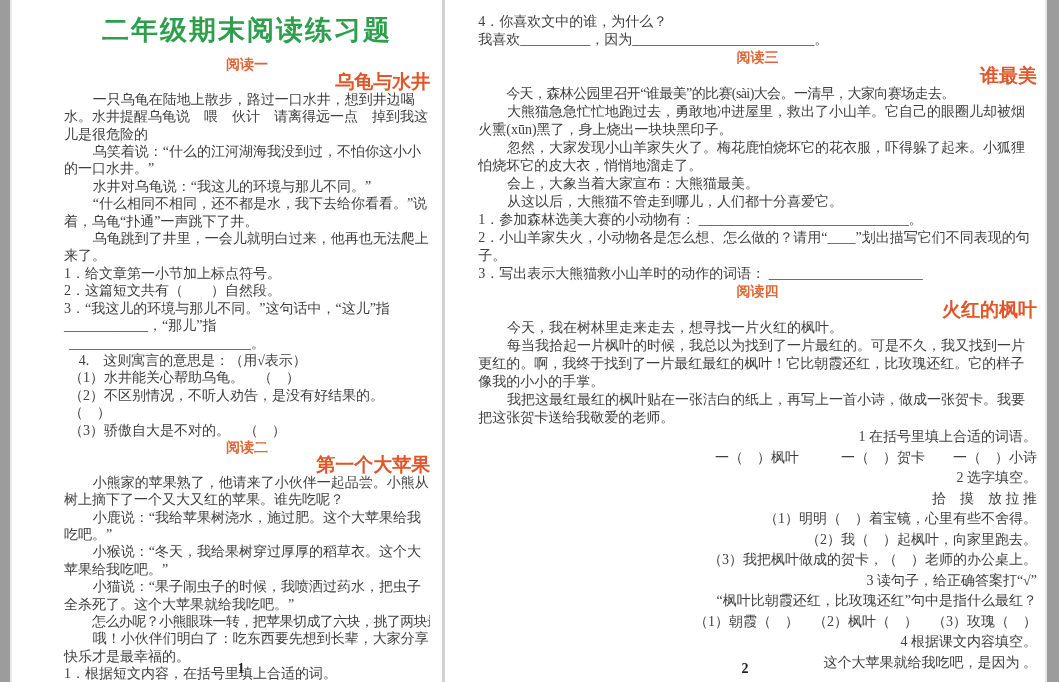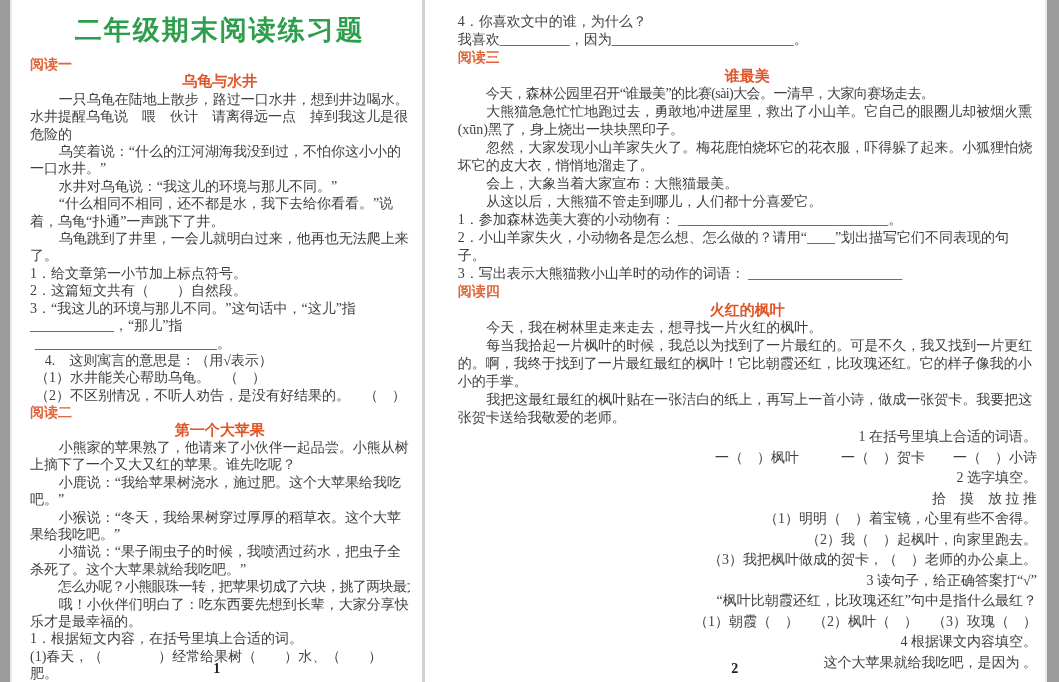--- a/index.html
+++ b/index.html
@@ -18,33 +18,33 @@
   }
   .workspace{display:flex;width:1059px;height:682px;}
   .edge-strip{background:var(--edge);height:682px;flex:0 0 auto;}
   .edge-strip.left{width:10px;border-right:2px solid #e8e8e8;}
   .edge-strip.right{width:12px;border-left:2px solid #e8e8e8;}
   .gutter{width:3px;background:var(--gutter);height:682px;flex:0 0 auto;}
   .page{
     background:#ffffff;flex:1 1 auto;height:682px;position:relative;
     box-sizing:border-box;overflow:hidden;
   }
-  .page.p1{padding:8px 12px 0 18px;}
+  .page.p1{padding:8px 12px 0 24px;margin-left:28px;}
   .page.p2{padding:13px 8px 0 33px;}
   .doc-title{
     text-align:center;
     font-size:27px;font-weight:bold;color:var(--green);
     letter-spacing:2px;margin:4px 0 8px 0;
     font-family:"DejaVu Serif","Liberation Serif",serif;
   }
   .content{font-size:14px;line-height:17.4px;}
   .p2 .content{line-height:18px;}
   .line{min-height:17px;}
-  .sec{color:var(--orange);font-weight:bold;}
-  .ptitle{color:var(--orange2);font-weight:bold;text-align:center;font-size:15px;}
+  .sec{color:var(--orange);font-weight:bold;text-align:center;}
+  .ptitle{color:var(--orange2);font-weight:bold;text-align:right;font-size:19px;}
   .para{text-indent:2.05em;}
   .tight{letter-spacing:-0.6px;white-space:nowrap;overflow:hidden;text-indent:2em;}
   .in03{padding-left:0.35em;}
   .in1{padding-left:1.05em;}
   .in25{padding-left:2.5em;}
   .sp{line-height:20.5px;min-height:20px;text-align:right;}
   .page-number{
     position:absolute;bottom:5px;left:0;width:100%;text-align:center;
     font-weight:bold;font-size:14px;color:#222;
   }
@@ -65,20 +65,21 @@
         <div class="line para">水井对乌龟说：“我这儿的环境与那儿不同。”</div>
         <div class="line para">“什么相同不相同，还不都是水，我下去给你看看。”说着，乌龟“扑通”一声跳下了井。</div>
         <div class="line para">乌龟跳到了井里，一会儿就明白过来，他再也无法爬上来了。</div>
         <div class="line q">1．给文章第一小节加上标点符号。</div>
         <div class="line q">2．这篇短文共有（　　）自然段。</div>
         <div class="line q">3．“我这儿的环境与那儿不同。”这句话中，“这儿”指 ____________，“那儿”指</div>
         <div class="line q in03">__________________________。</div>
         <div class="line q in1">4.　这则寓言的意思是：（用√表示）</div>
         <div class="line q in03">（1）水井能关心帮助乌龟。　（　）</div>
         <div class="line q in03">（2）不区别情况，不听人劝告，是没有好结果的。　（　）</div>
+        <div class="line q in03">（3）骄傲自大是不对的。　（　）</div>
         <div class="line sec">阅读二</div>
         <div class="line ptitle">第一个大苹果</div>
         <div class="line para">小熊家的苹果熟了，他请来了小伙伴一起品尝。小熊从树上摘下了一个又大又红的苹果。谁先吃呢？</div>
         <div class="line para">小鹿说：“我给苹果树浇水，施过肥。这个大苹果给我吃吧。”</div>
         <div class="line para">小猴说：“冬天，我给果树穿过厚厚的稻草衣。这个大苹果给我吃吧。”</div>
         <div class="line para">小猫说：“果子闹虫子的时候，我喷洒过药水，把虫子全杀死了。这个大苹果就给我吃吧。”</div>
         <div class="line tight">怎么办呢？小熊眼珠一转，把苹果切成了六块，挑了两块最大的递给了爸爸、妈妈。</div>
         <div class="line para">哦！小伙伴们明白了：吃东西要先想到长辈，大家分享快乐才是最幸福的。</div>
         <div class="line q">1．根据短文内容，在括号里填上合适的词。</div>
         <div class="line q">(1)春天，（　　　　）经常给果树（　　）水、（　　）肥。</div>

